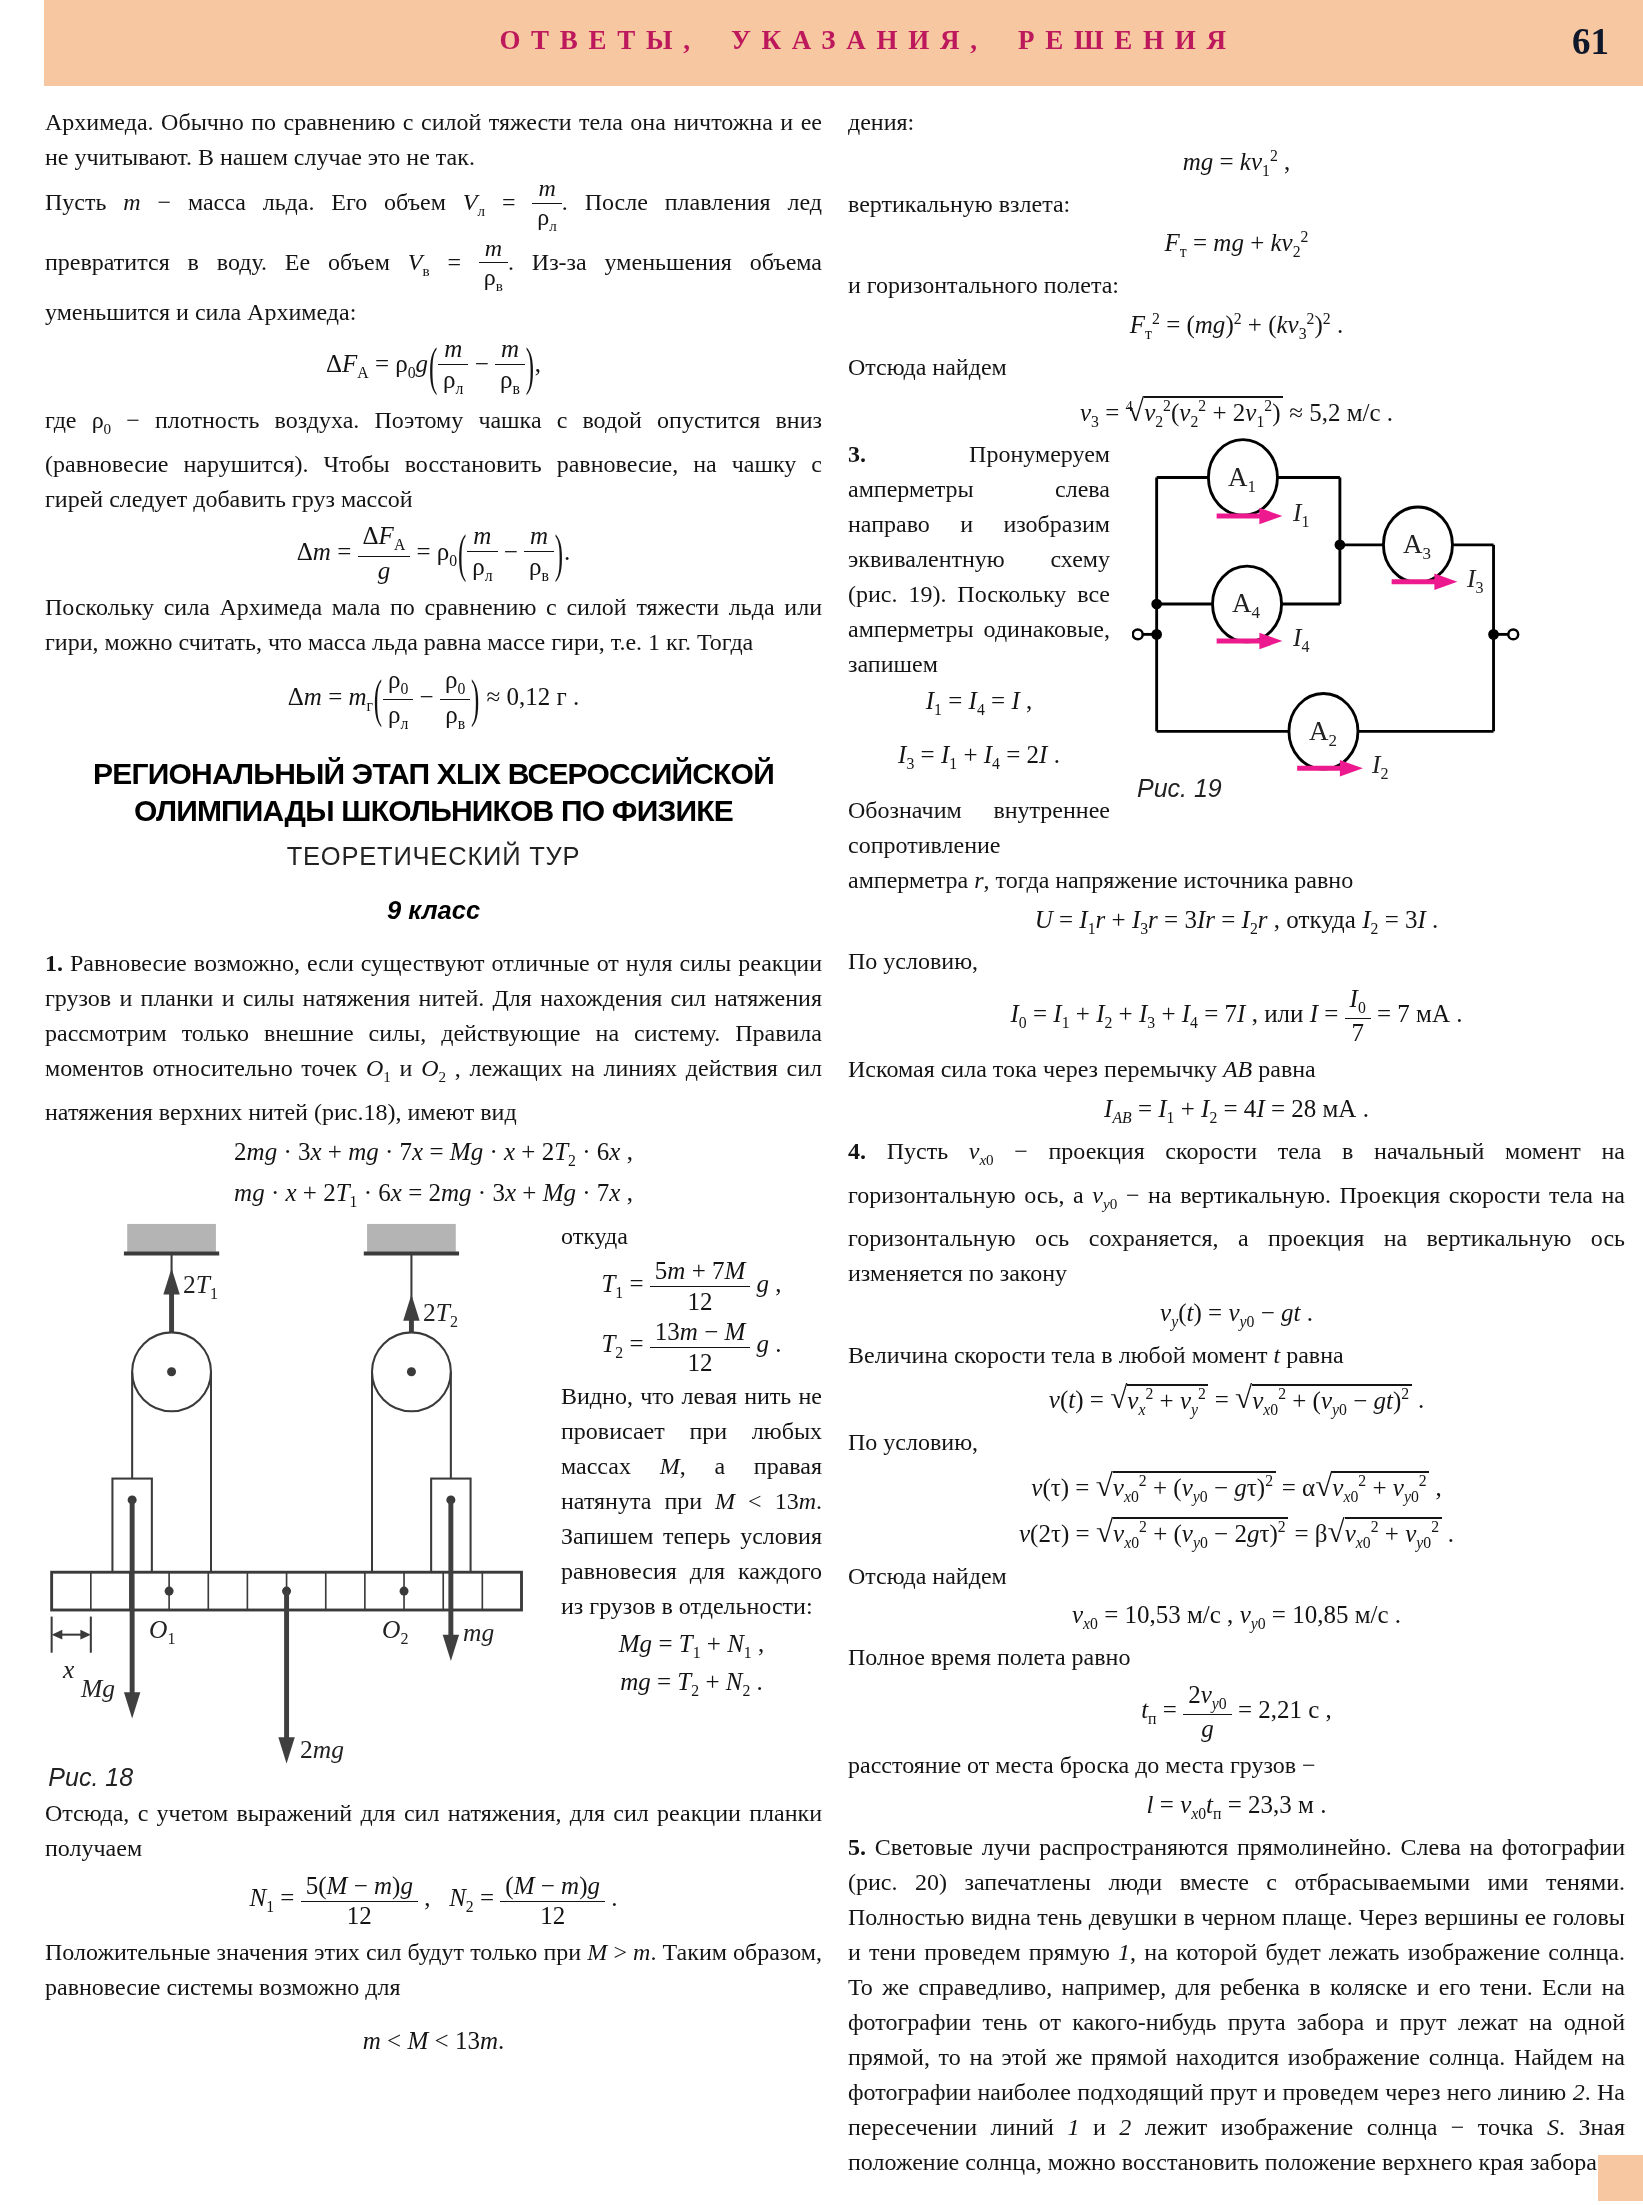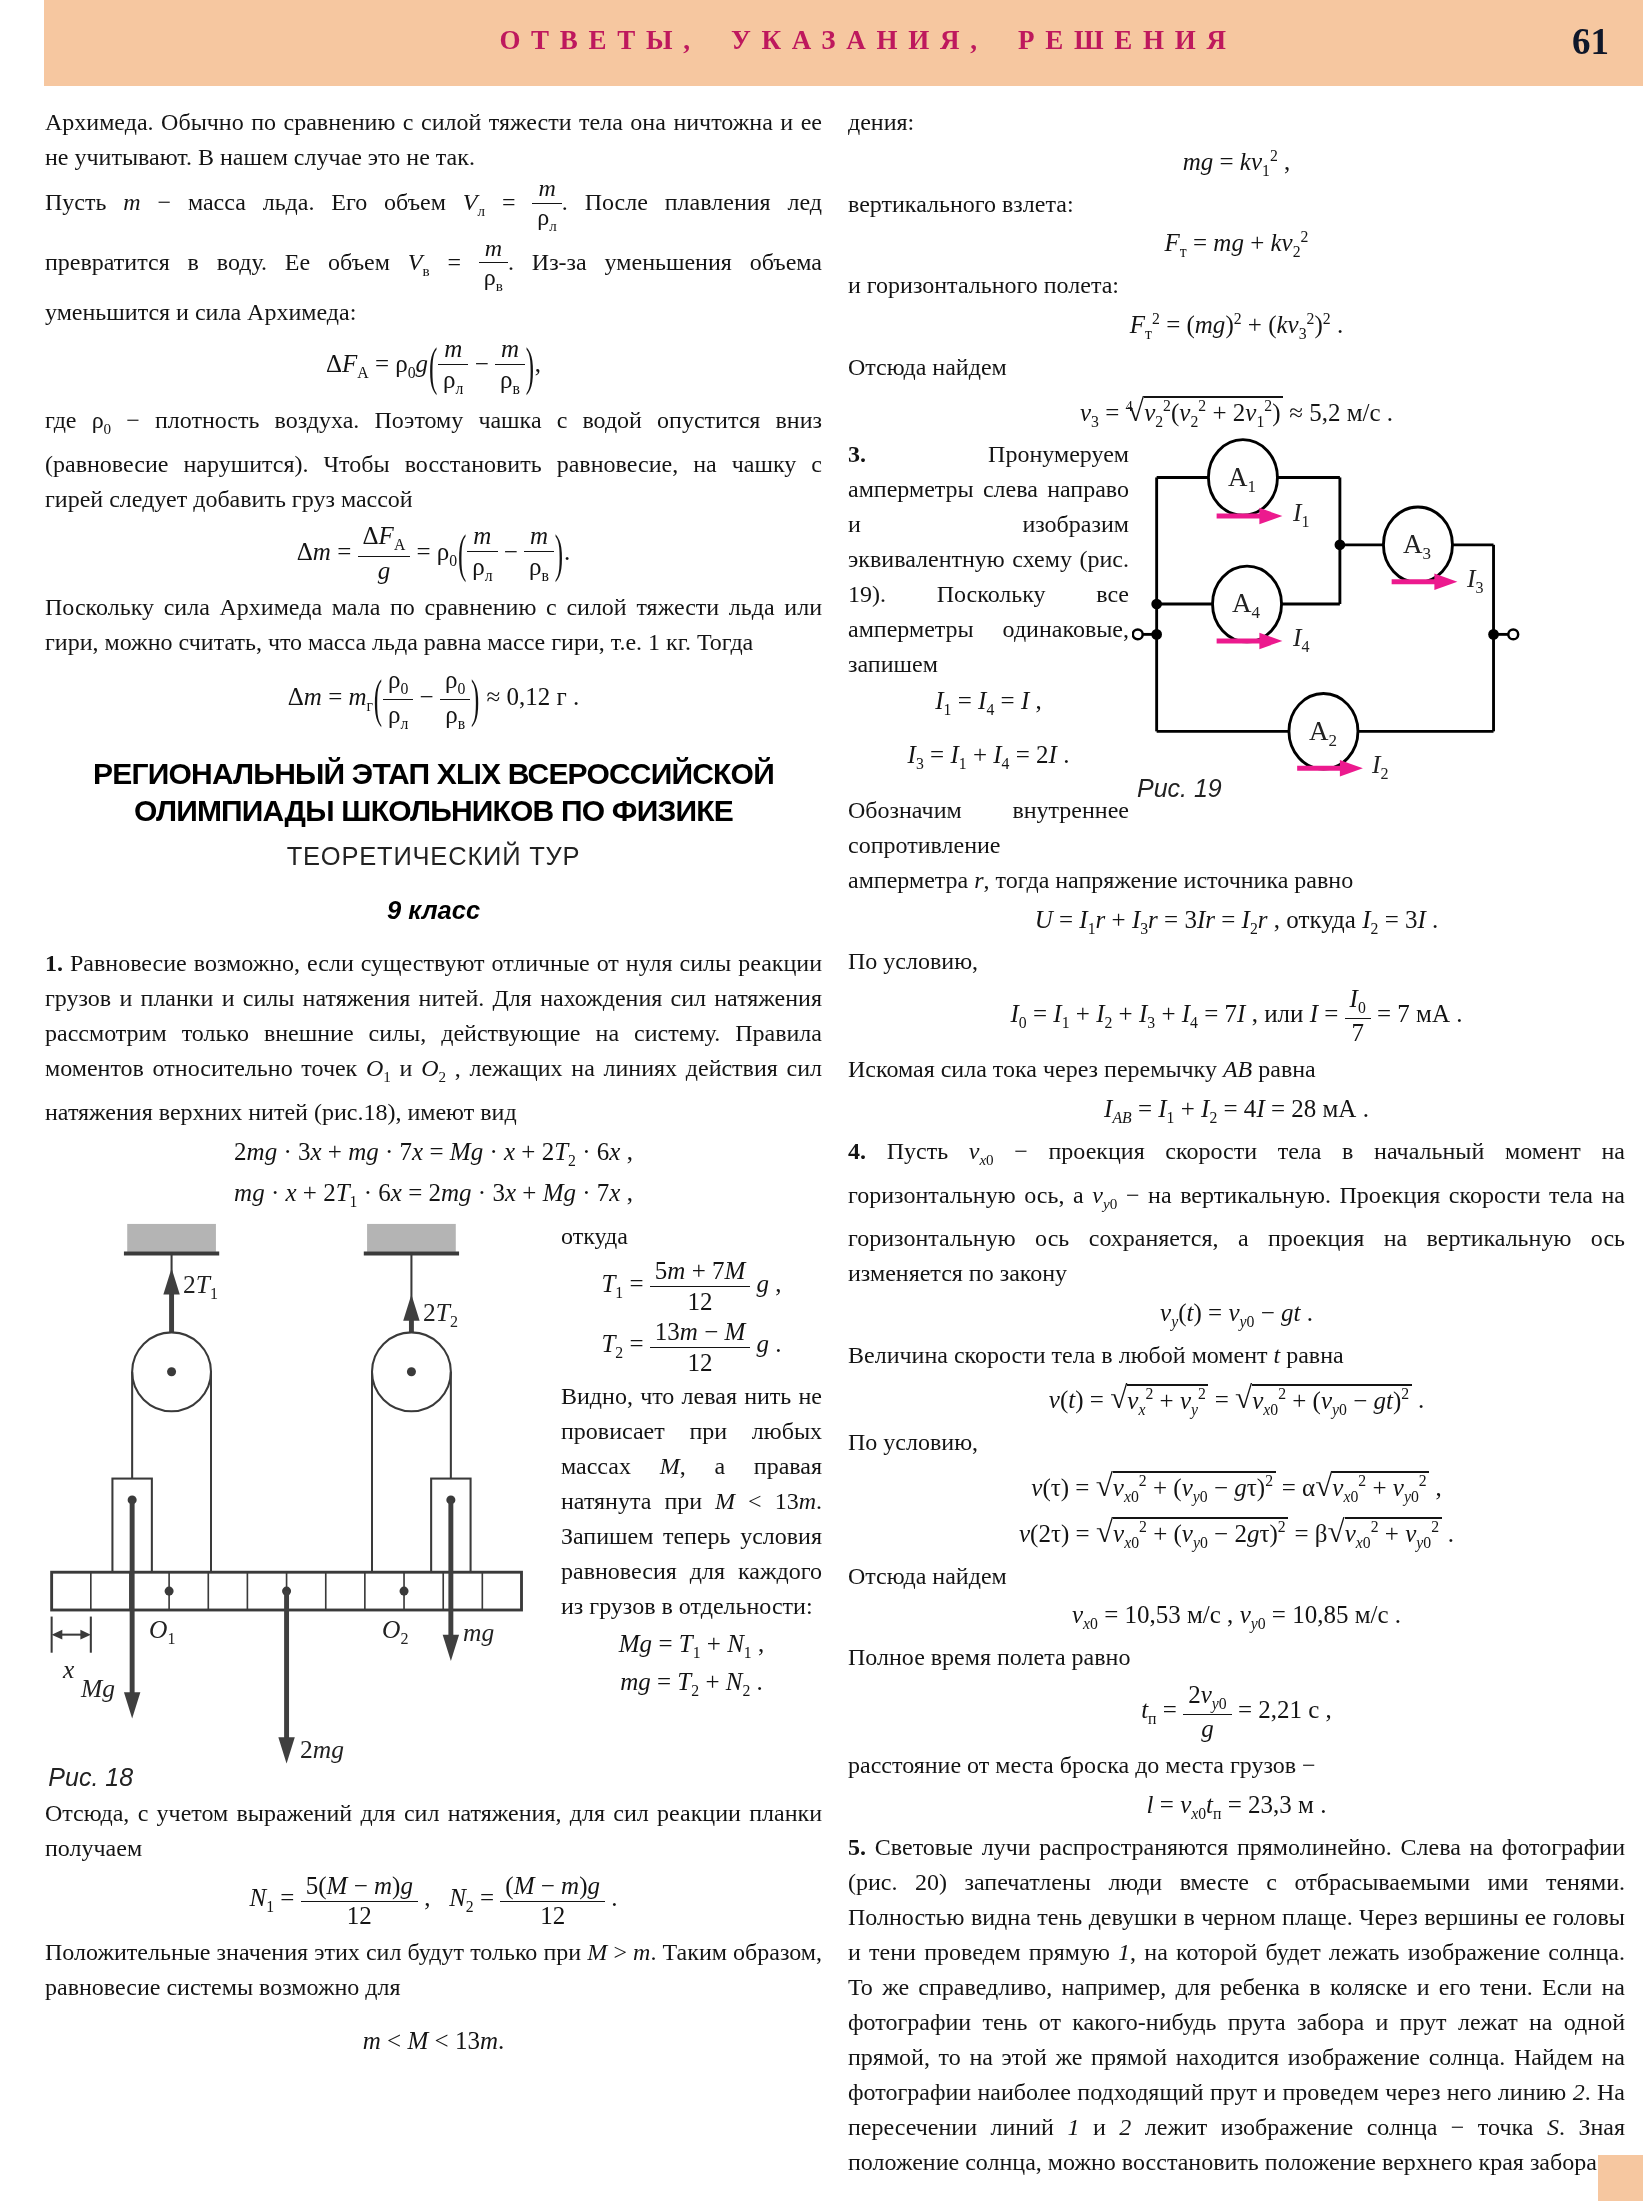--- a/index.html
+++ b/index.html
@@ -38,21 +38,21 @@
       margin:0 0 25px;letter-spacing:0.8px;color:#222;}
   .h3{font-family:"Liberation Sans",sans-serif;font-size:25.5px;font-weight:bold;font-style:italic;
       text-align:center;margin:0 0 21.4px;color:#000;}
   
   .fig18row{position:relative;margin-top:8.2px;min-height:577px;}
   .fig18{position:absolute;left:0;top:0;width:493px;height:575px;}
   .fig18side{margin-left:516px;width:261px;}
   .fig18side p.body{text-align:justify;}
   .fig18side .formula{margin:3.3px 0;}
   .p3row{overflow:hidden;}
-  .fig19{float:right;position:relative;width:493px;height:366px;margin-left:3px;}
+  .fig19{float:right;position:relative;width:493px;height:366px;margin-left:22px;}
   .p3row p.body,.p3row .formula{overflow:hidden;}
   .flabel{position:absolute;font-size:25.5px;white-space:nowrap;color:#222;}
   .fcap{position:absolute;font-family:"Liberation Sans",sans-serif;font-style:italic;
         font-size:25px;color:#222;white-space:nowrap;}
   .corner-square{position:absolute;left:1598px;top:2155px;width:46px;height:46px;background:#f6c7a0;}
   .clr{clear:both;}
 </style>
 </head>
 <body>
 
@@ -165,21 +165,21 @@
 
   <p class="body">Отсюда, с учетом выражений для сил натяжения, для сил реакции планки получаем</p>
   <div class="formula"><i>N</i><sub>1</sub> = <span class="fr"><span class="nu">5(<i>M</i> − <i>m</i>)<i>g</i></span><span class="de">12</span></span> ,&nbsp;&nbsp; <i>N</i><sub>2</sub> = <span class="fr"><span class="nu">(<i>M</i> − <i>m</i>)<i>g</i></span><span class="de">12</span></span> .</div>
   <p class="body">Положительные значения этих сил будут только при <i>M</i> &gt; <i>m</i>. Таким образом, равновесие системы возможно для</p>
   <div class="formula" style="margin:20px 0;"><i>m</i> &lt; <i>M</i> &lt; 13<i>m</i>.</div>
 </div>
 
 <div class="colR">
   <p class="body">дения:</p>
   <div class="formula"><i>mg</i> = <i>kv</i><sub>1</sub><sup>2</sup> ,</div>
-  <p class="body">вертикального взлета:</p>
+  <p class="body">вертикальную взлета:</p>
   <div class="formula"><i>F</i><sub>т</sub> = <i>mg</i> + <i>kv</i><sub>2</sub><sup>2</sup></div>
   <p class="body">и горизонтального полета:</p>
   <div class="formula"><i>F</i><sub>т</sub><sup>2</sup> = (<i>mg</i>)<sup>2</sup> + (<i>kv</i><sub>3</sub><sup>2</sup>)<sup>2</sup> .</div>
   <p class="body">Отсюда найдем</p>
   <div class="formula"><i>v</i><sub>3</sub> = <span class="sq"><sup class="ridx">4</sup><span class="rd">√</span><span class="ov"><i>v</i><sub>2</sub><sup>2</sup>(<i>v</i><sub>2</sub><sup>2</sup> + 2<i>v</i><sub>1</sub><sup>2</sup>)</span></span> ≈ 5,2 м/с .</div>
 
   <div class="p3row">
     <div class="fig19">
       <svg viewBox="0 0 600 445" width="493" height="366">
         <g stroke="#000000" stroke-width="3.5" fill="none">

